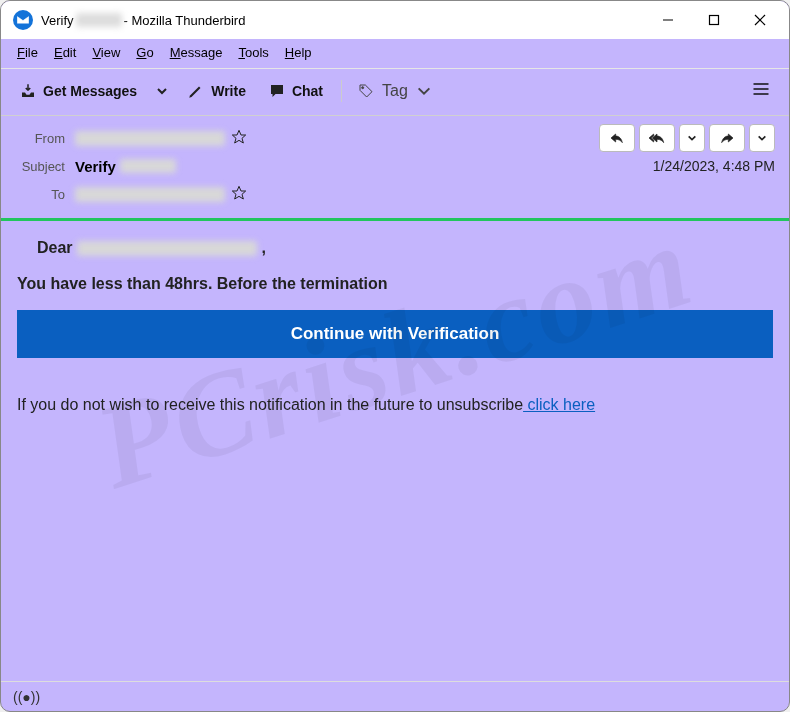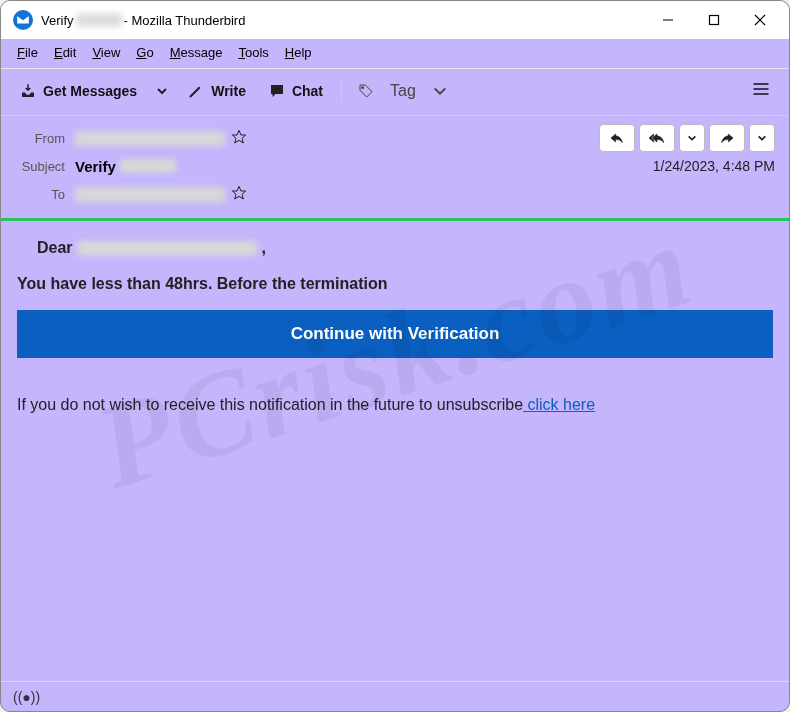--- a/index.html
+++ b/index.html
@@ -71,21 +71,21 @@
     padding: 4px 8px;
     font-size: 14px; font-weight:600; color:#111;
     border-radius:4px;
   }
   .tb-btn svg { width:18px; height:18px; fill:#222; }
   .tb-sep-chevron {
     width:22px; display:flex; align-items:center; justify-content:center;
   }
   .tb-sep-chevron svg { width:12px; height:12px; stroke:#222; stroke-width:2; fill:none; }
   .vline { width:1px; height:22px; background:#ccc; margin:0 4px; }
-  .tag-btn { display:flex; align-items:center; gap:16px; padding:4px 6px; color:#444; }
+  .tag-btn { display:flex; align-items:center; gap:8px; padding:4px 6px; color:#444; }
   .tag-btn svg { width:16px; height:16px; stroke:#444; stroke-width:1.5; fill:none; }
   .spacer { flex:1; }
   .hamburger { padding:4px 8px; }
   .hamburger svg { width:20px; height:20px; stroke:#111; stroke-width:2; fill:none; }
   
   .header-pane {
     padding: 8px 14px 10px 14px;
     border-bottom: 3px solid #22c55e;
     font-size: 14px;
     color:#333;

